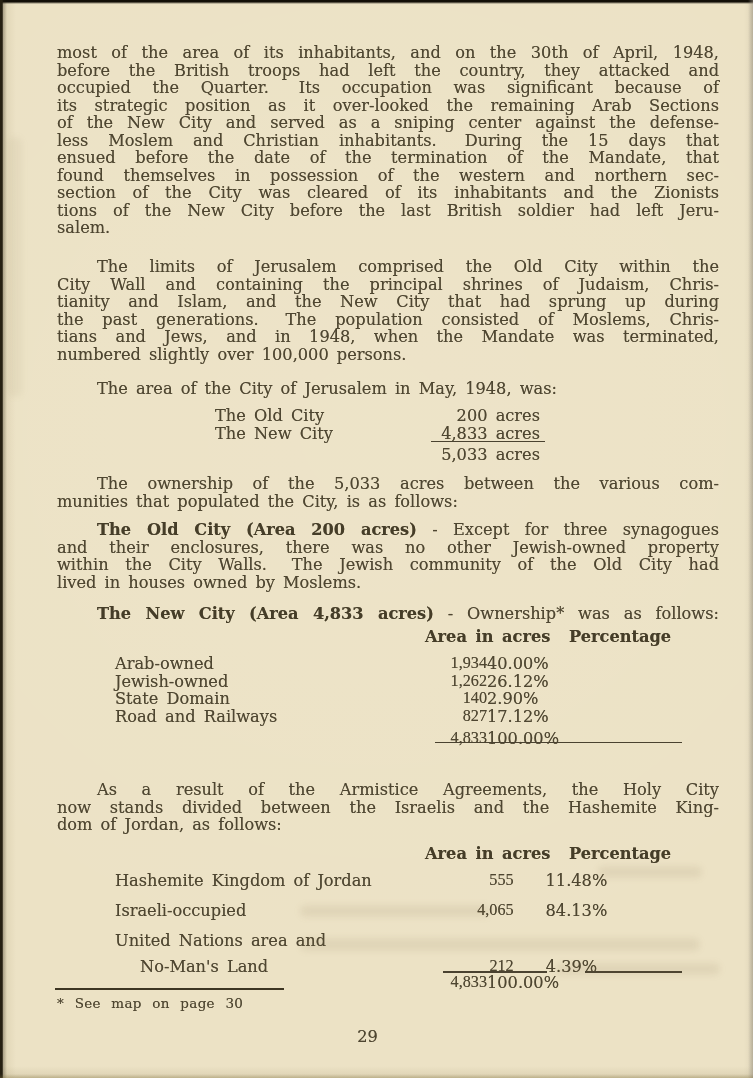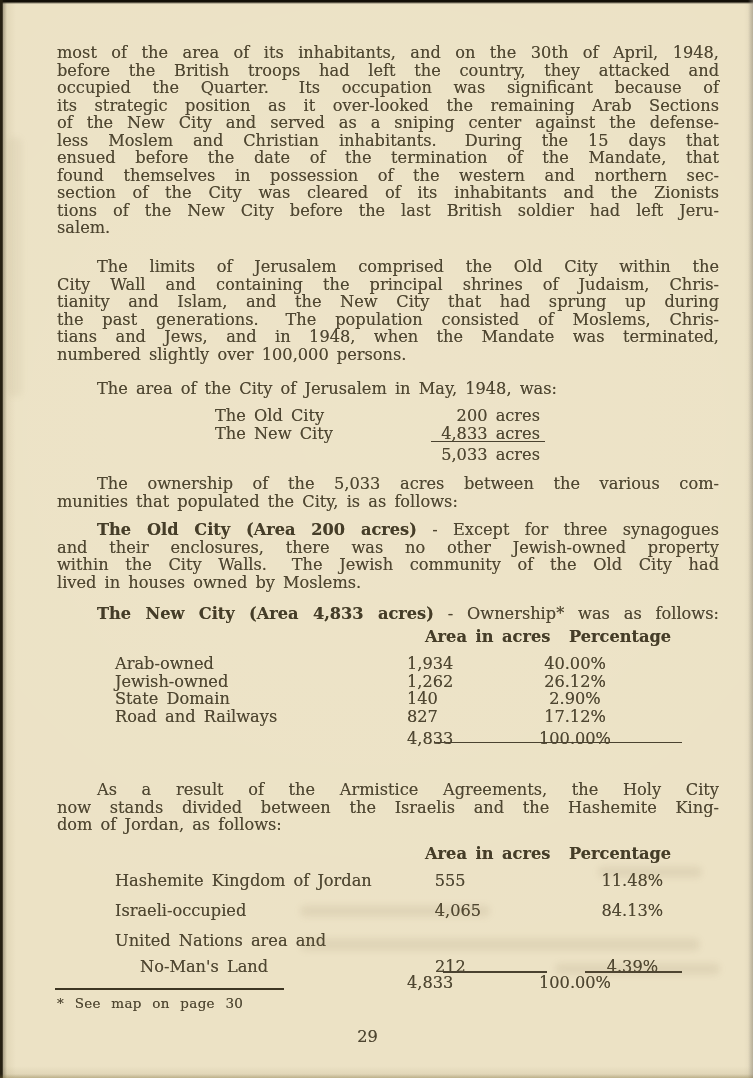--- a/index.html
+++ b/index.html
@@ -33,22 +33,22 @@
   .sm .total{margin-top:4px;}
   .sm .rule{position:absolute;top:33.8px;left:374px;width:114px;height:1.7px;background:#4a4230;}
   
   .tbl{position:absolute;left:57px;width:662px;}
   .thead{display:flex;font-weight:bold;color:#453d28;margin-bottom:9.5px;}
   .th-a{margin-left:368px;width:122px;text-align:left;white-space:nowrap;}
   .th-p{margin-left:22px;width:97px;text-align:center;white-space:nowrap;}
   .trow{display:flex;}
   .tbl .c-lab{box-sizing:border-box;padding-left:58px;width:350px;white-space:nowrap;}
   .tbl .c-lab.ind2{padding-left:83px;}
-  .tbl .c-area{width:80px;text-align:left;}
-  .tbl .c-pct{width:176px;text-align:center;}
+  .tbl .c-area{width:80px;text-align:right;font-family:Liberation Serif, serif;}
+  .tbl .c-pct{width:176px;text-align:left;}
   .t1 .rows .trow{height:17.5px;}
   .t1 .rule{position:absolute;top:113.7px;left:378px;width:247px;height:1.7px;background:#4a4230;}
   .t1 .total{margin-top:4.5px;}
   .t2 .rows .trow{height:30px;gap:32px;}
   .t2 .rows .trow:nth-child(3){height:26px;}
   .t2 .rows .trow:nth-child(4){height:13px;}
   .t2 .rule-a{position:absolute;top:126px;left:386px;width:104px;height:1.7px;background:#4a4230;}
   .t2 .rule-p{position:absolute;top:126px;left:528px;width:97px;height:1.7px;background:#4a4230;}
   .t2 .total{position:absolute;top:129px;left:0;right:0;}
   

